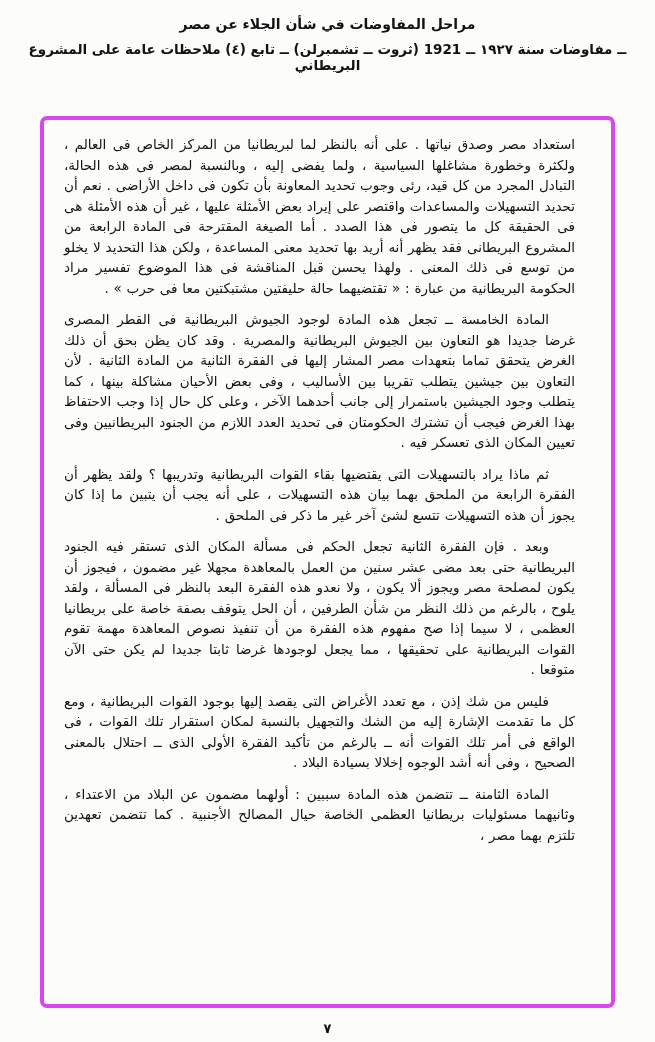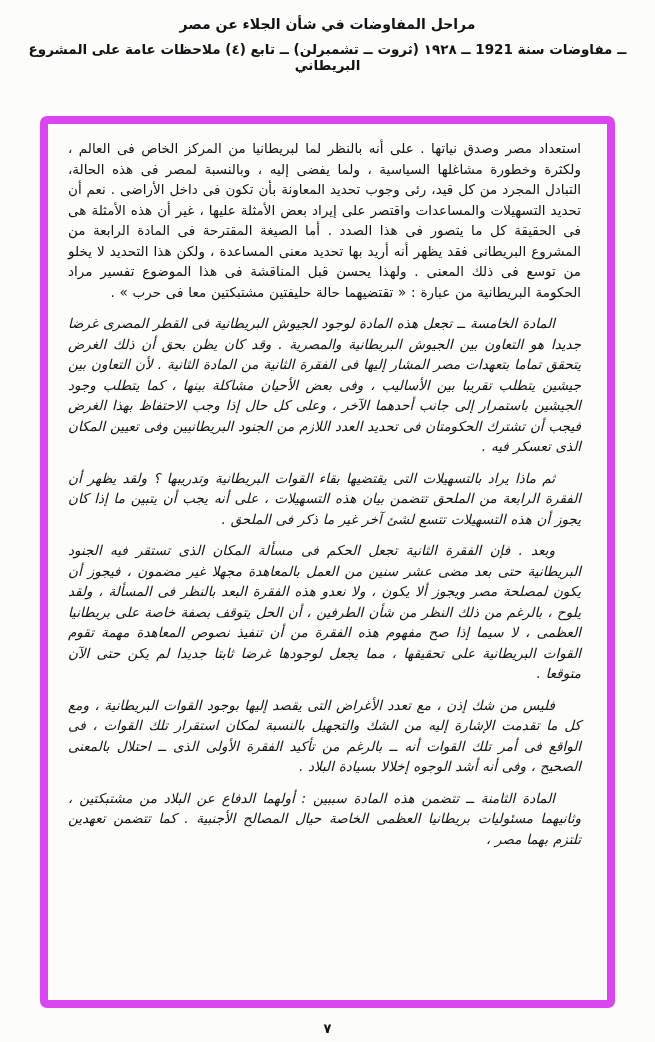--- a/index.html
+++ b/index.html
@@ -38,63 +38,62 @@
     font-weight: bold;
     margin-top: 9px;
     color: #1a1a1a;
   }
   .text-frame {
     position: absolute;
     top: 116px;
     left: 40px;
     right: 40px;
     bottom: 34px;
-    border: 8px solid #d946ef;
+    border: 4px solid #d946ef;
     border-radius: 7px;
-    padding: 14px 26px 10px 20px;
+    padding: 14px 36px 10px 20px;
     box-sizing: border-box;
     background: #fcfcf8;
     overflow: hidden;
   }
   .text-frame p {
     margin: 0 0 11px 0;
     font-size: 13.5px;
     line-height: 20.5px;
     text-align: justify;
     text-align-last: right;
     word-spacing: 0.5px;
   }
   .text-frame p.indent {
     text-indent: 26px;
-    font-style: italic;
   }
   .footer {
     position: absolute;
     bottom: 6px;
     left: 0;
     width: 100%;
     text-align: center;
     font-size: 13px;
     font-weight: bold;
   }
 </style>
 </head>
 <body>
 
 <div class="page">
 
   <div class="header">
     <div class="title">مراحل المفاوضات في شأن الجلاء عن مصر</div>
-    <div class="subtitle">ــ مفاوضات سنة 1921 ــ ١٩٢٨ (ثروت ــ تشمبرلن) ــ تابع (٤) ملاحظات عامة على المشروع البريطاني</div>
+    <div class="subtitle">ــ مفاوضات سنة ١٩٢٧ ــ 1921 (ثروت ــ تشمبرلن) ــ تابع (٤) ملاحظات عامة على المشروع البريطاني</div>
   </div>
 
   <div class="text-frame">
     <p>استعداد مصر وصدق نياتها . على أنه بالنظر لما لبريطانيا من المركز الخاص فى العالم ، ولكثرة وخطورة مشاغلها السياسية ، ولما يفضى إليه ، وبالنسبة لمصر فى هذه الحالة، التبادل المجرد من كل قيد، رئى وجوب تحديد المعاونة بأن تكون فى داخل الأراضى . نعم أن تحديد التسهيلات والمساعدات واقتصر على إيراد بعض الأمثلة عليها ، غير أن هذه الأمثلة هى فى الحقيقة كل ما يتصور فى هذا الصدد . أما الصيغة المقترحة فى المادة الرابعة من المشروع البريطانى فقد يظهر أنه أريد بها تحديد معنى المساعدة ، ولكن هذا التحديد لا يخلو من توسع فى ذلك المعنى . ولهذا يحسن قبل المناقشة فى هذا الموضوع تفسير مراد الحكومة البريطانية من عبارة : « تقتضيهما حالة حليفتين مشتبكتين معا فى حرب » .</p>
     <p class="indent">المادة الخامسة ــ تجعل هذه المادة لوجود الجيوش البريطانية فى القطر المصرى غرضا جديدا هو التعاون بين الجيوش البريطانية والمصرية . وقد كان يظن بحق أن ذلك الغرض يتحقق تماما بتعهدات مصر المشار إليها فى الفقرة الثانية من المادة الثانية . لأن التعاون بين جيشين يتطلب تقريبا بين الأساليب ، وفى بعض الأحيان مشاكلة بينها ، كما يتطلب وجود الجيشين باستمرار إلى جانب أحدهما الآخر ، وعلى كل حال إذا وجب الاحتفاظ بهذا الغرض فيجب أن تشترك الحكومتان فى تحديد العدد اللازم من الجنود البريطانيين وفى تعيين المكان الذى تعسكر فيه .</p>
-    <p class="indent">ثم ماذا يراد بالتسهيلات التى يقتضيها بقاء القوات البريطانية وتدريبها ؟ ولقد يظهر أن الفقرة الرابعة من الملحق تتضمن بيان هذه التسهيلات ، على أنه يجب أن يتبين ما إذا كان يجوز أن هذه التسهيلات تتسع لشئ آخر غير ما ذكر فى الملحق .</p>
+    <p class="indent">ثم ماذا يراد بالتسهيلات التى يقتضيها بقاء القوات البريطانية وتدريبها ؟ ولقد يظهر أن الفقرة الرابعة من الملحق بهما بيان هذه التسهيلات ، على أنه يجب أن يتبين ما إذا كان يجوز أن هذه التسهيلات تتسع لشئ آخر غير ما ذكر فى الملحق .</p>
     <p class="indent">وبعد . فإن الفقرة الثانية تجعل الحكم فى مسألة المكان الذى تستقر فيه الجنود البريطانية حتى بعد مضى عشر سنين من العمل بالمعاهدة مجهلا غير مضمون ، فيجوز أن يكون لمصلحة مصر ويجوز ألا يكون ، ولا نعدو هذه الفقرة البعد بالنظر فى المسألة ، ولقد يلوح ، بالرغم من ذلك النظر من شأن الطرفين ، أن الحل يتوقف بصفة خاصة على بريطانيا العظمى ، لا سيما إذا صح مفهوم هذه الفقرة من أن تنفيذ نصوص المعاهدة مهمة تقوم القوات البريطانية على تحقيقها ، مما يجعل لوجودها غرضا ثابتا جديدا لم يكن حتى الآن متوقعا .</p>
     <p class="indent">فليس من شك إذن ، مع تعدد الأغراض التى يقصد إليها بوجود القوات البريطانية ، ومع كل ما تقدمت الإشارة إليه من الشك والتجهيل بالنسبة لمكان استقرار تلك القوات ، فى الواقع فى أمر تلك القوات أنه ــ بالرغم من تأكيد الفقرة الأولى الذى ــ احتلال بالمعنى الصحيح ، وفى أنه أشد الوجوه إخلالا بسيادة البلاد .</p>
-    <p class="indent">المادة الثامنة ــ تتضمن هذه المادة سببين : أولهما الدفاع عن البلاد من مشتبكتين ، وثانيهما مسئوليات بريطانيا العظمى الخاصة حيال المصالح الأجنبية . كما تتضمن تعهدين تلتزم بهما مصر ،</p>
+    <p class="indent">المادة الثامنة ــ تتضمن هذه المادة سببين : أولهما مضمون عن البلاد من الاعتداء ، وثانيهما مسئوليات بريطانيا العظمى الخاصة حيال المصالح الأجنبية . كما تتضمن تعهدين تلتزم بهما مصر ،</p>
   </div>
 
   <div class="footer">٧</div>
 
 </div>
 
 </body></html>

